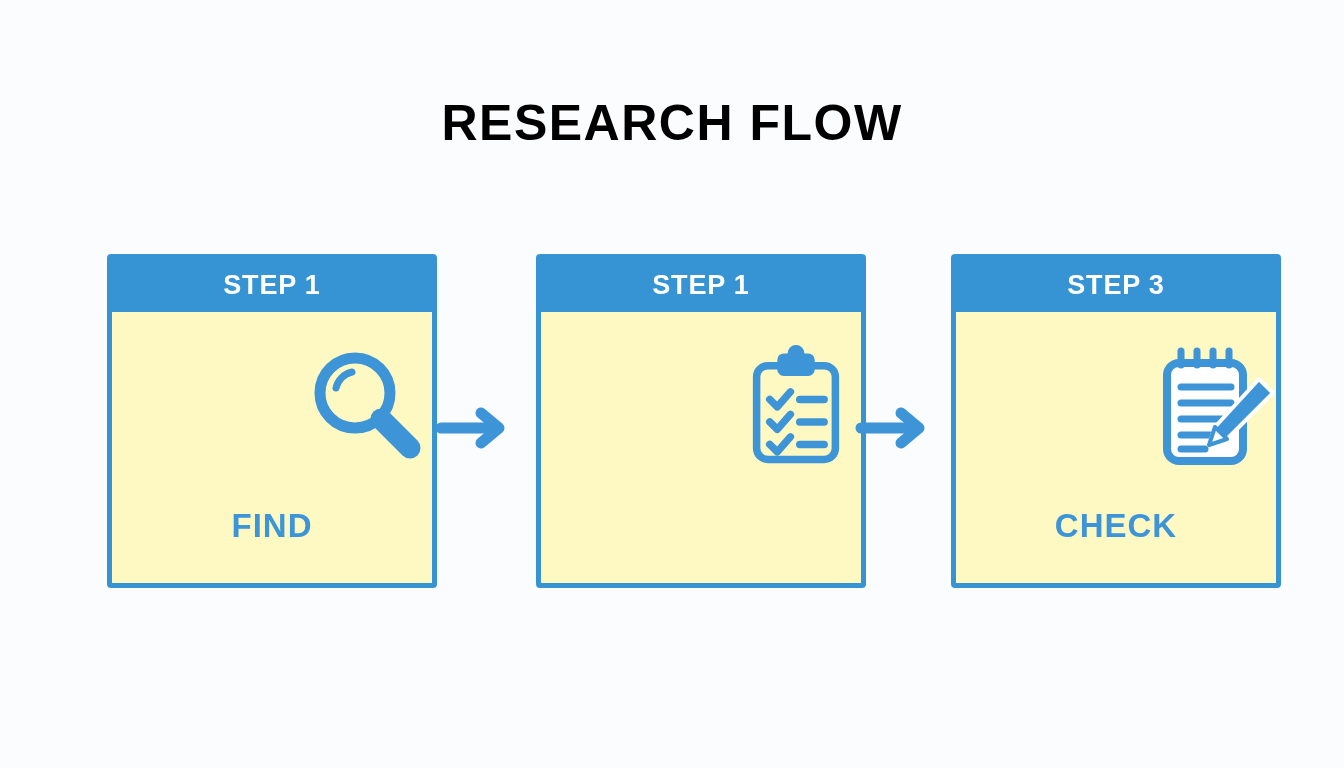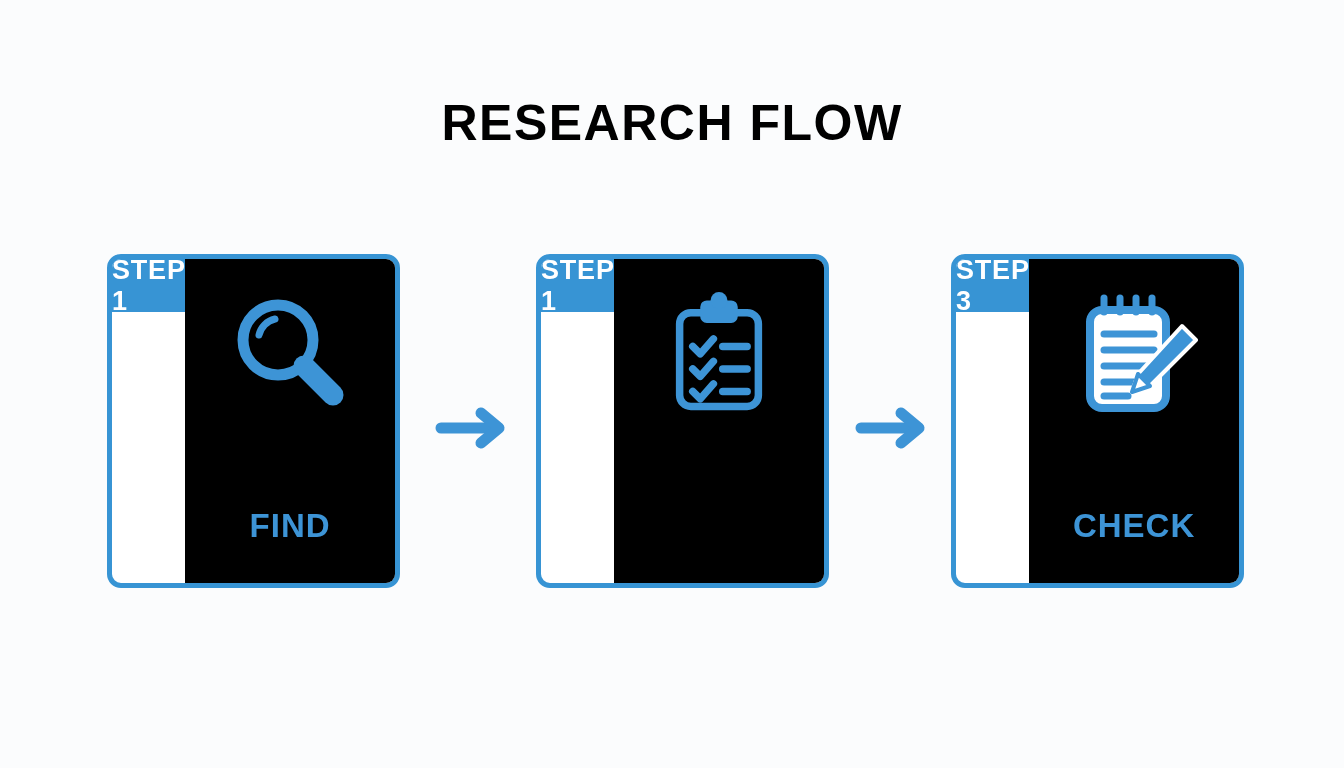--- a/index.html
+++ b/index.html
@@ -32,54 +32,54 @@
     letter-spacing: 1.5px;
     color: #000000;
     line-height: 62px;
     white-space: nowrap;
   }
 
   
   .card {
     position: absolute;
     top: 254px;
-    width: 293px;
+    width: 330px;
     height: 334px;
     box-sizing: border-box;
     border: 5px solid #3794d4;
-    border-radius: 14px;
+    border-radius: 4px;
     background: #ffffff;
     overflow: hidden;
     display: flex;
-    flex-direction: row;
+    flex-direction: column;
   }
   .card-1 { left: 107px; }
   .card-2 { left: 536px; }
   .card-3 { left: 951px; }
 
   .card-header {
     height: 53px;
     flex: 0 0 53px;
     background: #3794d4;
     color: #ffffff;
     display: flex;
     align-items: center;
     justify-content: center;
     font-size: 27px;
     font-weight: 700;
     letter-spacing: 0.8px;
   }
 
   .card-body {
     flex: 1 1 auto;
-    background: #000000;
+    background: #fef9c3;
     position: relative;
     display: flex;
     flex-direction: column;
-    align-items: center;
+    align-items: flex-end;
   }
 
   .card-icon {
     margin-top: 28px;
     width: 130px;
     height: 130px;
     display: flex;
     align-items: center;
     justify-content: center;
   }

